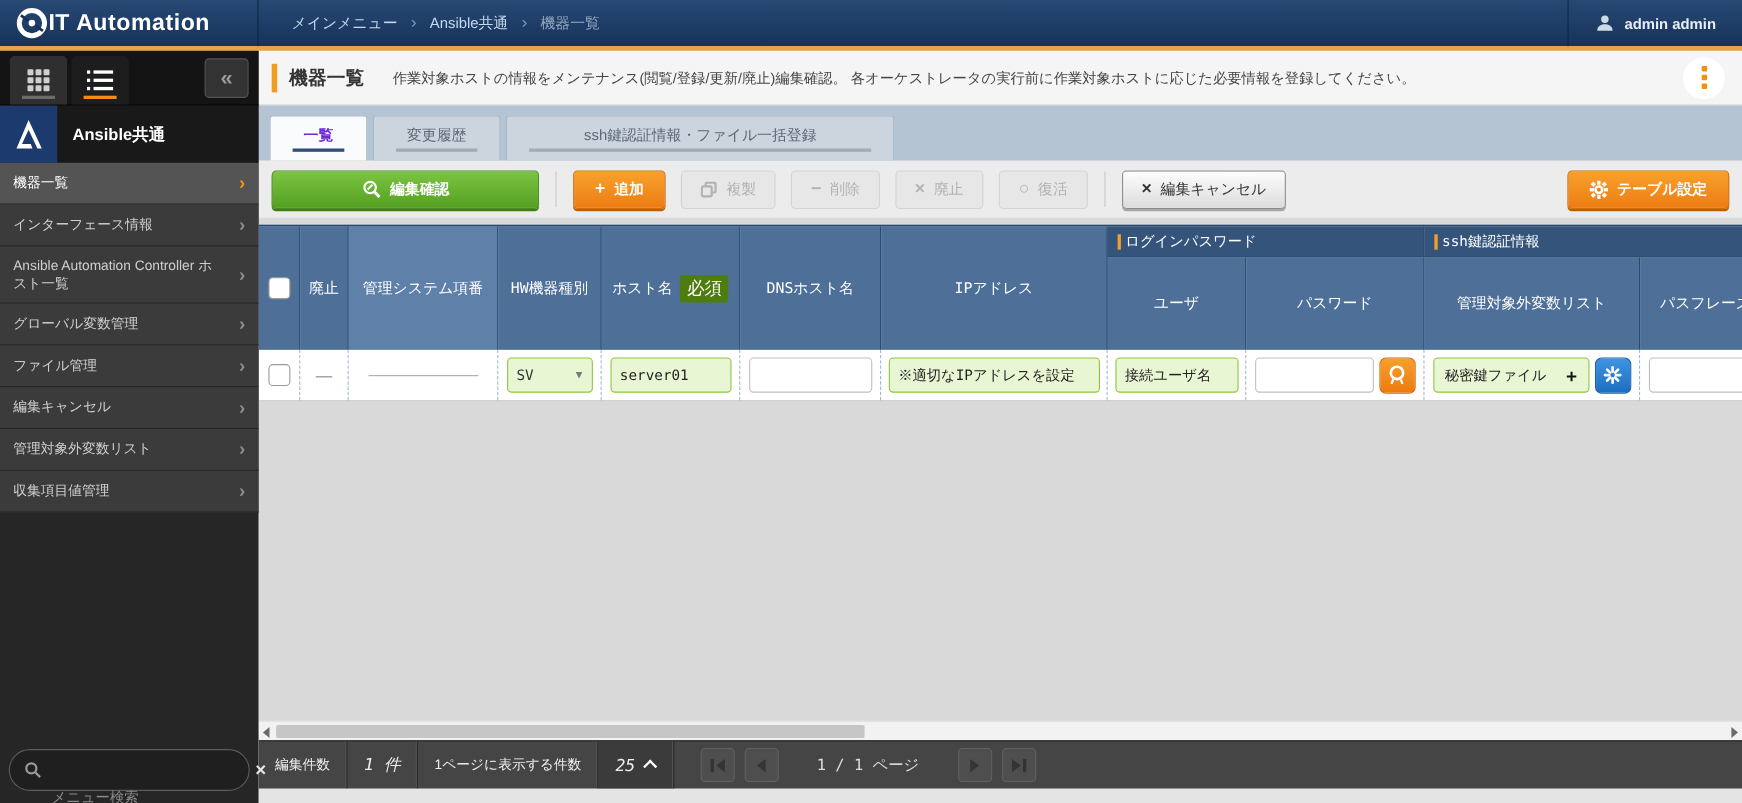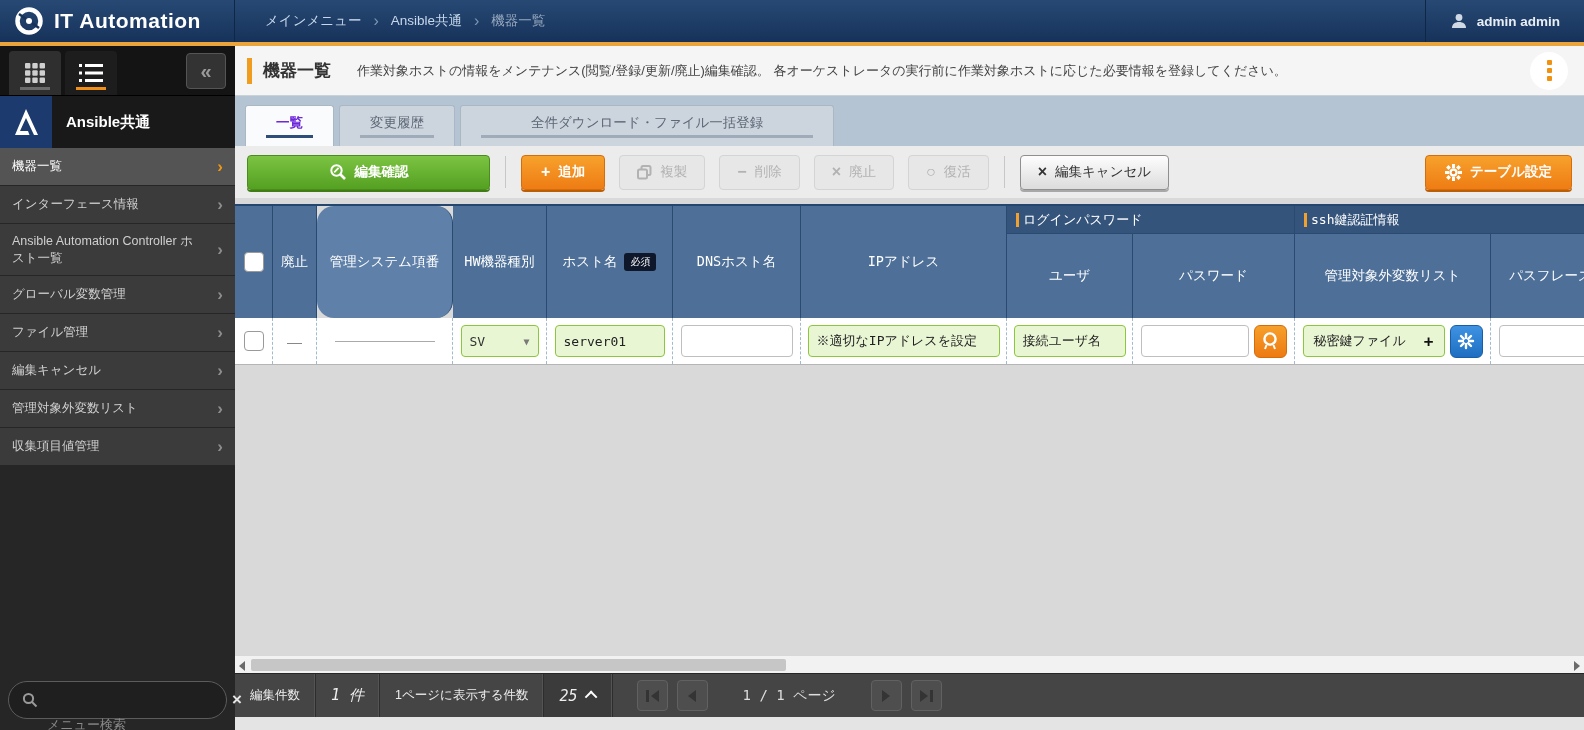--- a/index.html
+++ b/index.html
@@ -3,21 +3,21 @@
 <meta charset="utf-8">
 <style>
   * { margin:0; padding:0; box-sizing:border-box; }
   html,body { width:1584px; height:730px; overflow:hidden; }
   body { font-family:"Liberation Sans","DejaVu Sans",sans-serif; background:#d9d9d9; position:relative; }
 
   
   .topbar { position:absolute; top:0; left:0; right:0; height:46px;
     background:linear-gradient(#274974,#16325a); border-bottom:4px solid #e9a53c;
     display:flex; align-items:stretch; color:#fff; z-index:30; }
-  .brand { width:235px; display:flex; align-items:center; gap:10px; padding-left:14px;
+  .brand { width:235px; display:flex; align-items:center; gap:0; padding-left:14px;
     border-right:1px solid #0e2746; }
   .brand-title { font-size:21px; font-weight:bold; letter-spacing:0.5px; }
   .crumbs { display:flex; align-items:center; gap:12px; padding-left:30px; font-size:13.5px; color:#c7d8ec; }
   .crumb-sep { color:#7d96b5; font-size:16px; }
   .crumb-current { color:#97a9bf; }
   .top-right { margin-left:auto; display:flex; align-items:stretch; }
   .top-item { display:flex; align-items:center; gap:9px; padding:0 24px;
     border-left:1px solid #0e2746; font-size:13.5px; font-weight:bold; color:#e8eef6; }
 
   
@@ -86,29 +86,29 @@
   .glyph { font-weight:bold; font-size:16px; line-height:1; }
   .glyph.dim { color:#b2b2b2; }
 
   
   .tbl-viewport { margin-top:6px; overflow:hidden; }
   .tbl { width:1376px; }
   .hrow { display:flex; border-top:2px solid #24466f; }
   .hcell { background:#4e7098; color:#fff; font-family:"DejaVu Sans Mono",monospace; font-size:13.5px;
     display:flex; align-items:center; justify-content:center; gap:7px;
     border-right:1px solid #2a4a72; height:112px; flex:none; cursor:pointer; }
-  .hcell.light { background:#5f81a9;border-radius:17px; }
+  .hcell.light { background:#5f81a9; }
   .hgroup { display:flex; flex-direction:column; flex:none; }
   .group-top { height:28px; background:#35547c; color:#fff; display:flex; align-items:center; gap:4px;
     padding-left:9px; font-family:"DejaVu Sans Mono",monospace; font-size:13px;
     border-right:1px solid #2a4a72; border-bottom:1px solid #2a4a72; }
   .gtick { width:3px; height:14px; background:#f0a030; flex:none; }
   .hsub { display:flex; }
   .hsub .hcell { height:84px; }
-  .req-badge { background:#0f172a; color:#fff; font-size:10px; padding:2px 6px; border-radius:3px;
+  .req-badge { background:#4d7c0f; color:#fff; font-size:16px; padding:2px 6px; border-radius:3px;
     font-family:"Liberation Sans",sans-serif; }
   .drow { display:flex; background:#fff; border-bottom:1px solid #b5b5b5; }
   .dcell { height:46px; display:flex; align-items:center; justify-content:center; gap:5px;
     border-right:1px dashed #a3bace; flex:none; }
   .dash { color:#888; font-size:15px; }
   .empty-line { width:100px; height:1px; background:#aaa; }
   .inp { height:32px; border-radius:4px; border:1px solid #bfbfbf; background:#fff;
     font-family:"DejaVu Sans Mono",monospace; font-size:13px; color:#222; padding:0 8px; outline:none; }
   .inp.green { background:#e9f6d4; border:1px solid #8cc63f; }
   .sel-green { height:32px; border-radius:4px; background:#e9f6d4; border:1px solid #8cc63f;
@@ -299,21 +299,21 @@
   </div>
 
   <div class="tabstrip">
     <div class="tab active">
       <span>一覧</span>
     </div>
     <div class="tab">
       <span>変更履歴</span>
     </div>
     <div class="tab" style="padding:0 70px 6px 70px">
-      <span>全件ダウンロード・ファイル一括登録</span>
+      <span>ssh鍵認証情報・ファイル一括登録</span>
     </div>
   </div>
 
   <div class="toolbar">
     <div class="btn btn-green">
       <span>
         <svg width="18" height="18" viewBox="0 0 18 18">
           <circle cx="7.5" cy="7.5" r="5.2" fill="none" stroke="#fff" stroke-width="2"></circle>
           <line x1="11.5" y1="11.5" x2="16" y2="16" stroke="#fff" stroke-width="2.6"></line>
           <line x1="5.2" y1="9.3" x2="9.6" y2="4.9" stroke="#fff" stroke-width="1.8"></line>

